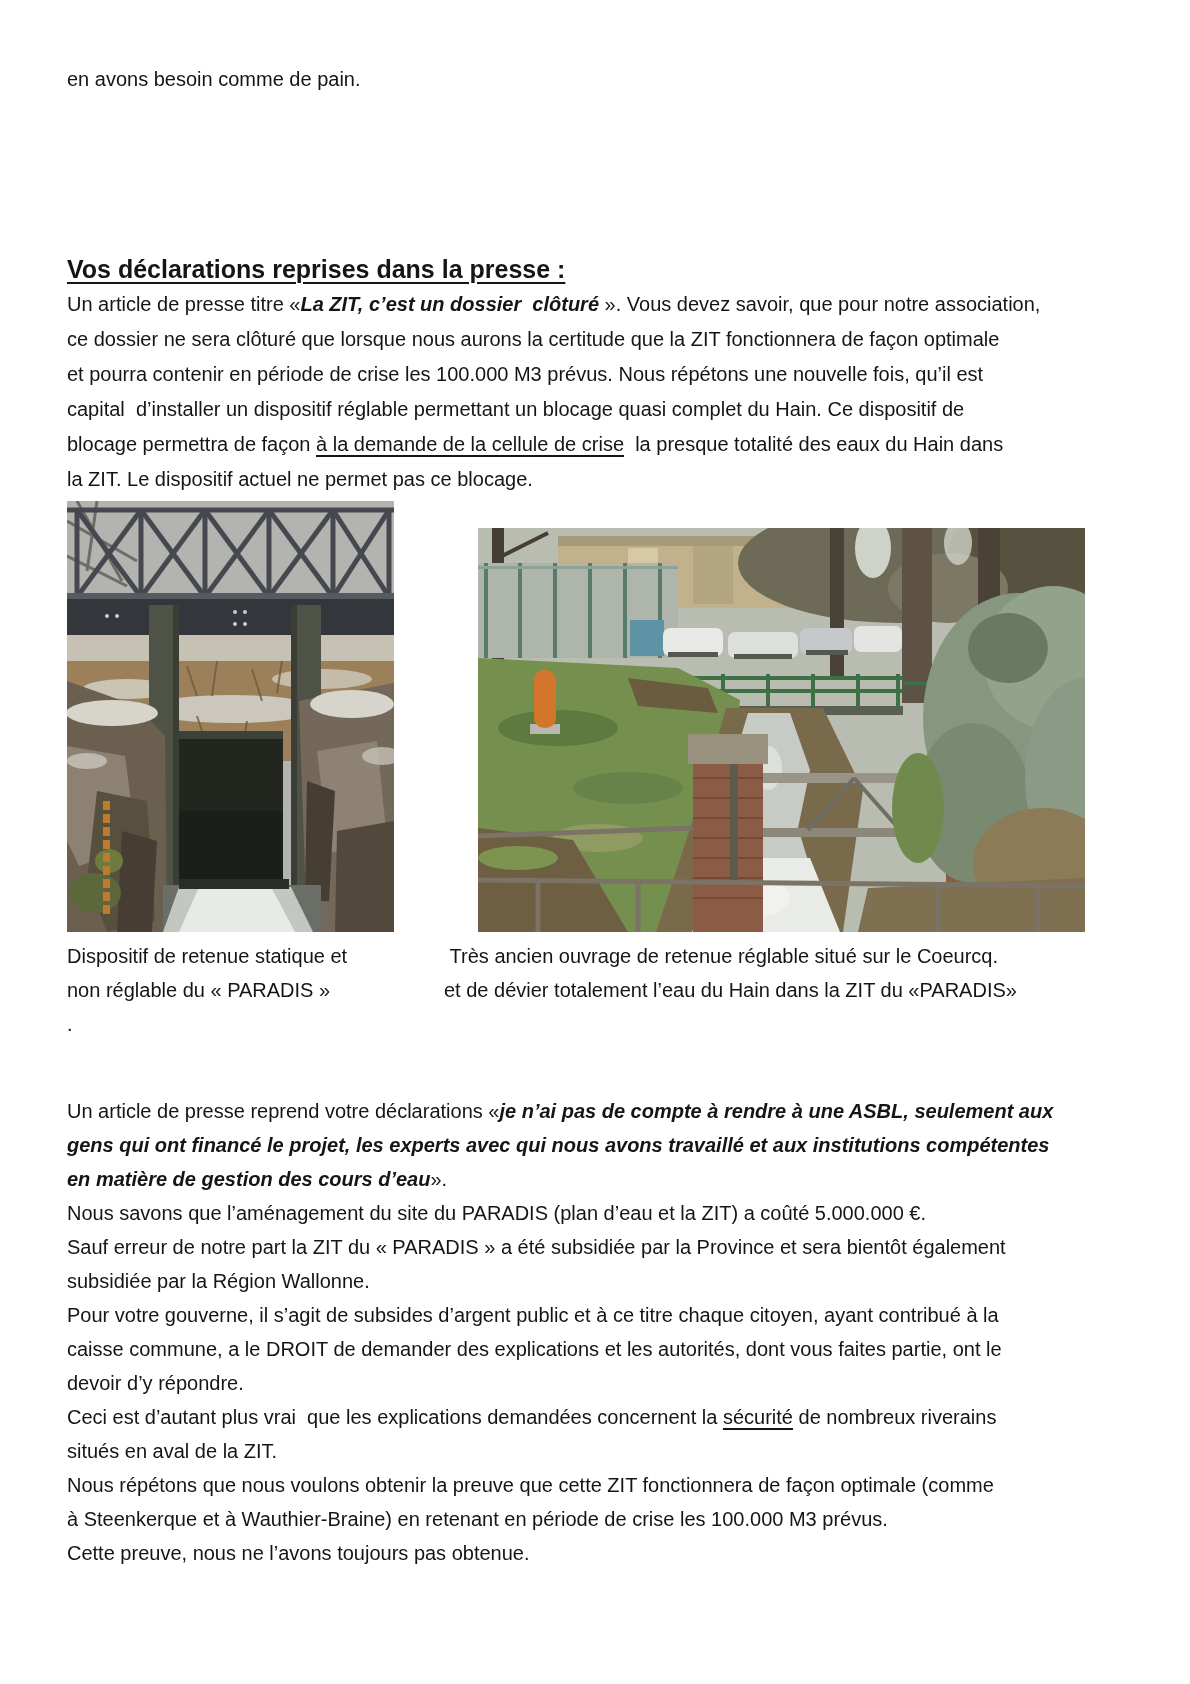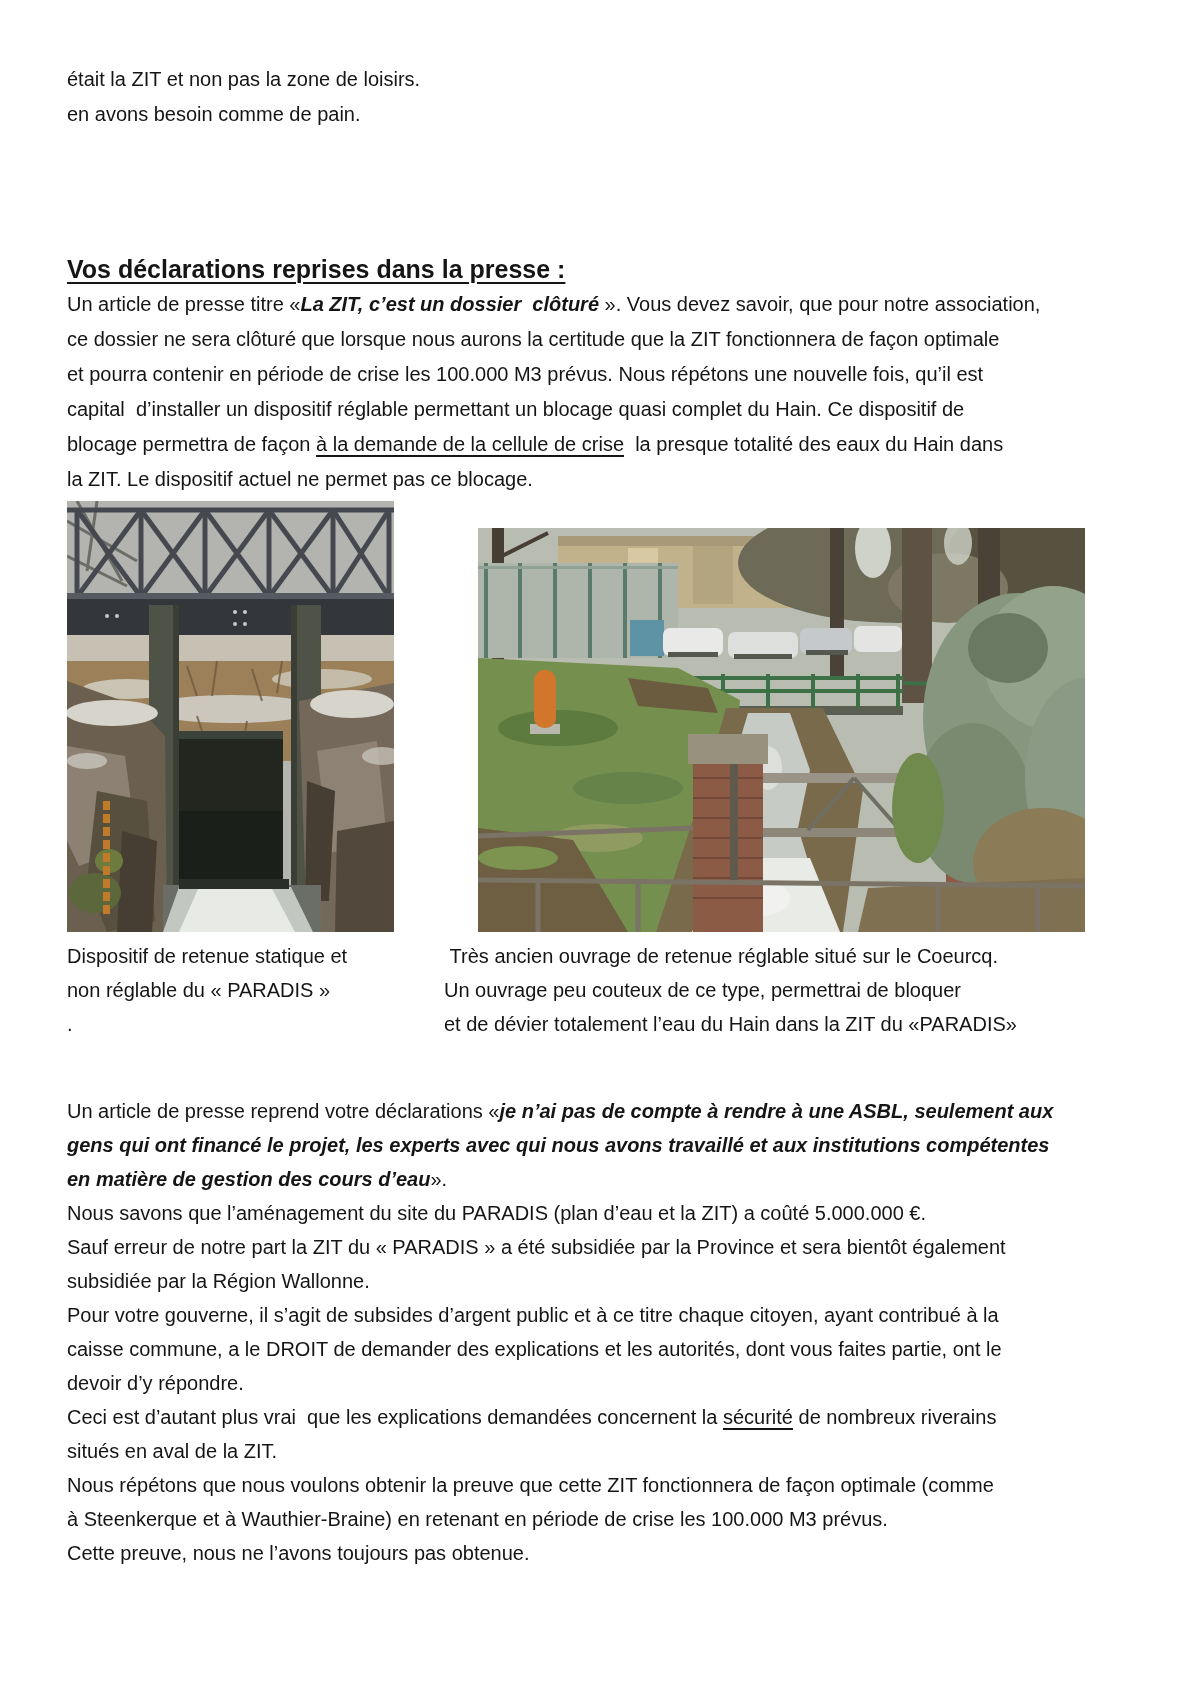--- a/index.html
+++ b/index.html
@@ -19,21 +19,20 @@
   .ul{text-decoration:underline;text-underline-offset:4px;margin-top:36px;}
   .photo{position:absolute;overflow:hidden;}
   .photo svg{display:block;}
 </style>
 </head>
 <body>
 
 <div class="page">
 
   <div class="block" style="top:62px">
-    <div class="line">était la ZIT et non pas la zone de loisirs.</div>
     <div class="line">en avons besoin comme de pain.</div>
   </div>
 
   <div class="heading" style="top:221px">Vos déclarations reprises dans la presse :</div>
 
   <div class="block" style="top:287px">
     <div class="line"><span>Un article de presse titre «</span><span class="bi">La ZIT, c’est un dossier  clôturé </span><span>». Vous devez savoir, que pour notre association,</span></div>
     <div class="line">ce dossier ne sera clôturé que lorsque nous aurons la certitude que la ZIT fonctionnera de façon optimale</div>
     <div class="line">et pourra contenir en période de crise les 100.000 M3 prévus. Nous répétons une nouvelle fois, qu’il est</div>
     <div class="line">capital  d’installer un dispositif réglable permettant un blocage quasi complet du Hain. Ce dispositif de</div>
@@ -298,21 +297,20 @@
     </svg>
   </div>
 
   <div class="block" style="top:939px;left:67px;width:372px">
     <div class="cline">Dispositif de retenue statique et</div>
     <div class="cline">non réglable du « PARADIS »</div>
     <div class="cline">.</div>
   </div>
   <div class="block" style="top:939px;left:444px;width:690px">
     <div class="cline"> Très ancien ouvrage de retenue réglable situé sur le Coeurcq.</div>
-    <div class="cline">Un ouvrage peu couteux de ce type, permettrai de bloquer</div>
     <div class="cline">et de dévier totalement l’eau du Hain dans la ZIT du «PARADIS»</div>
   </div>
 
   <div class="block" style="top:1094px">
     <div class="cline"><span>Un article de presse reprend votre déclarations «</span><span class="bi">je n’ai pas de compte à rendre à une ASBL, seulement aux</span></div>
     <div class="cline bi">gens qui ont financé le projet, les experts avec qui nous avons travaillé et aux institutions compétentes</div>
     <div class="cline"><span class="bi">en matière de gestion des cours d’eau</span><span>».</span></div>
     <div class="cline">Nous savons que l’aménagement du site du PARADIS (plan d’eau et la ZIT) a coûté 5.000.000 €.</div>
     <div class="cline">Sauf erreur de notre part la ZIT du « PARADIS » a été subsidiée par la Province et sera bientôt également</div>
     <div class="cline">subsidiée par la Région Wallonne.</div>

